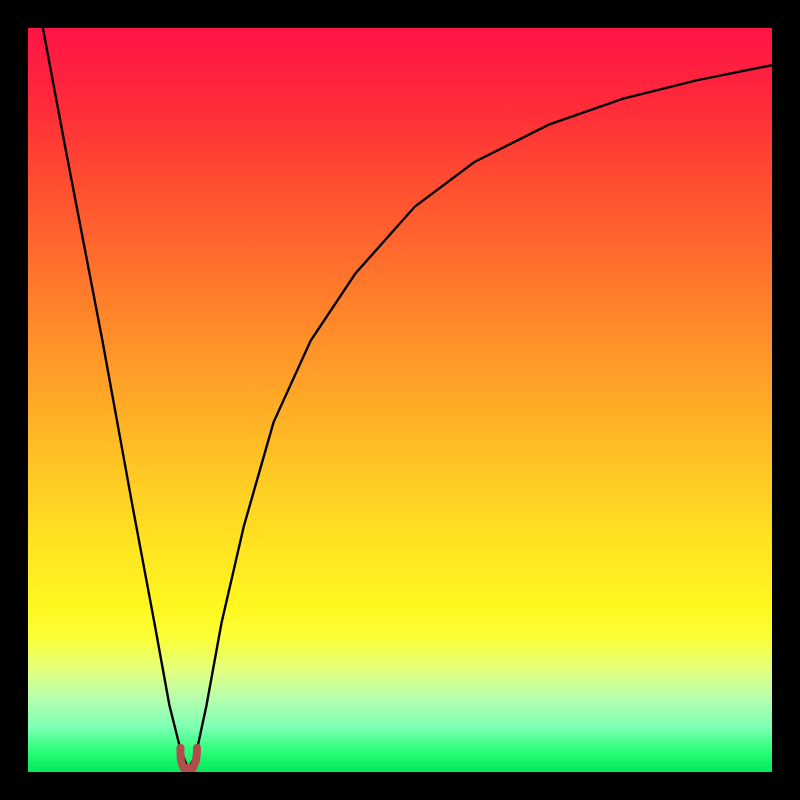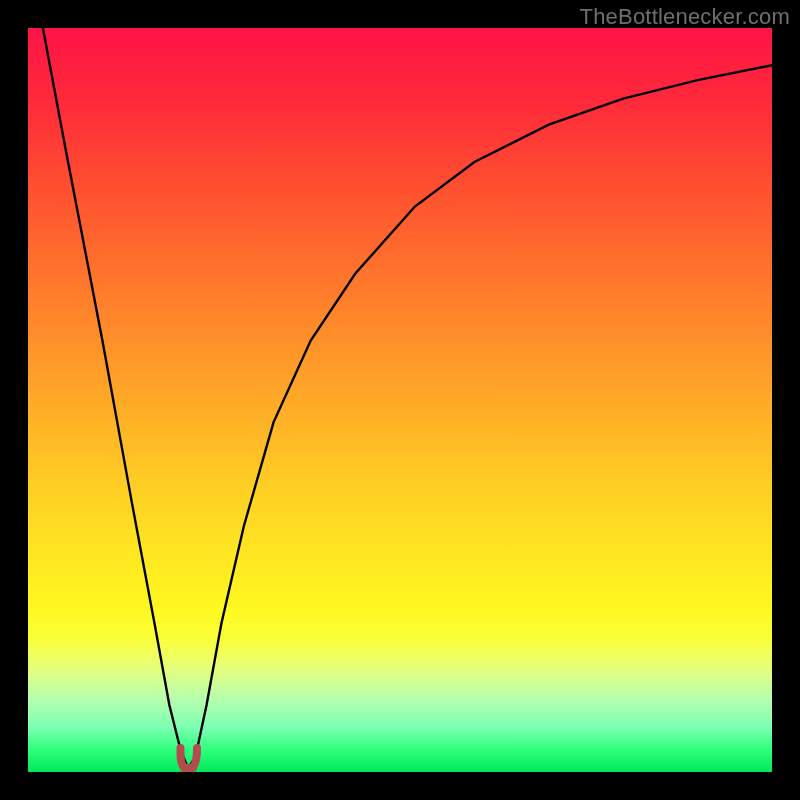--- a/index.html
+++ b/index.html
@@ -81,14 +81,13 @@
                L 595.2 70.68
                L 669.6 52.08
                L 744 37.2"></path>
       <g stroke="#b34d4d" stroke-width="8" stroke-linecap="round" fill="#d86a6a">
         <path d="M 152.5 720 Q 152 740 158 740"></path>
         <path d="M 169 720 Q 169 740 162 740"></path>
         <path d="M 156 740 L 165 740"></path>
       </g>
     </svg>
   </div>
-  <div class="attribution">TheBottlenecker.com</div>
 </div>
 
 </body></html>

